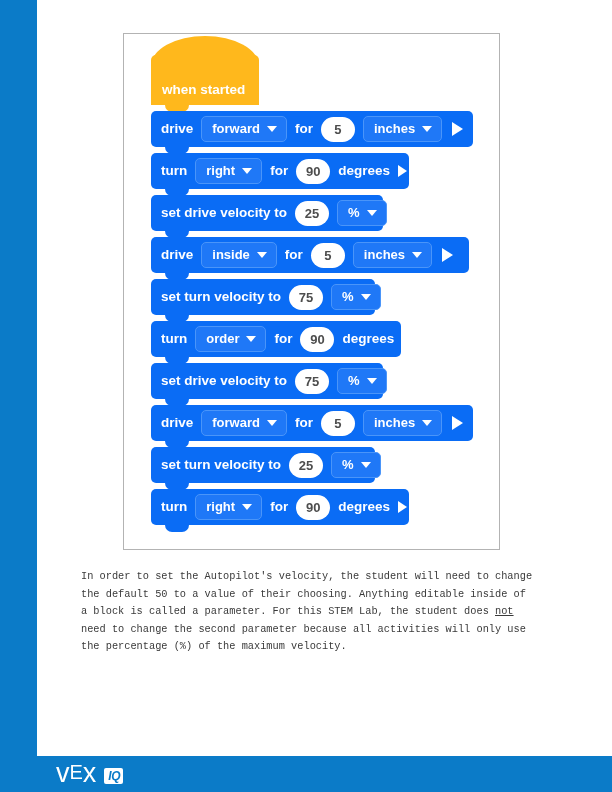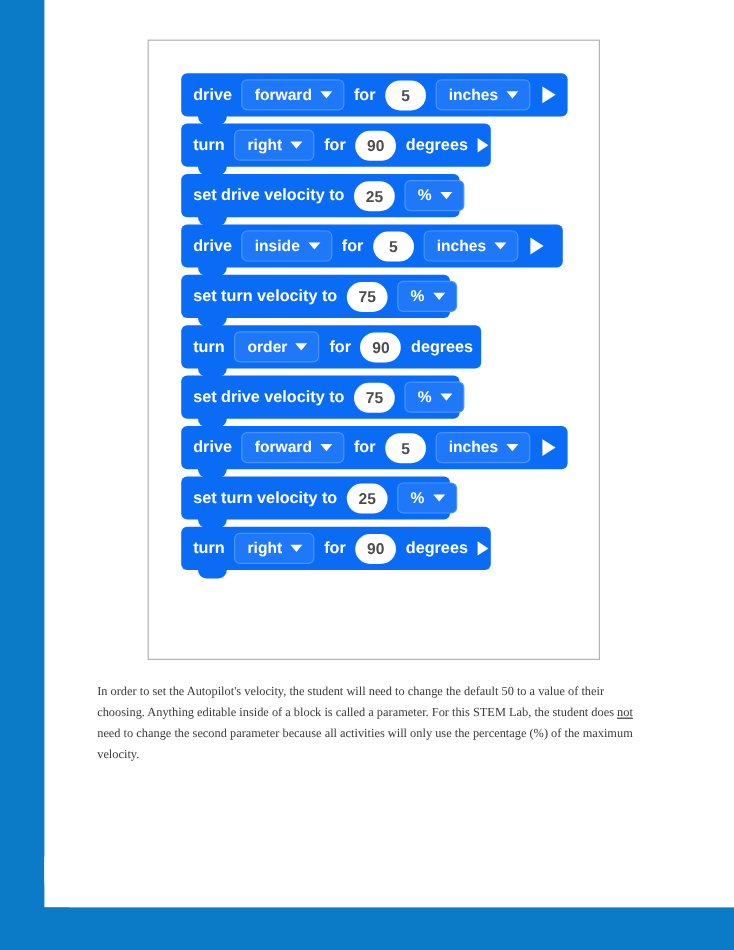--- a/index.html
+++ b/index.html
@@ -237,38 +237,47 @@
 
   
   .caption {
     position: absolute;
     left: 81px;
     top: 558px;
     width: 456px;
     color: #3a3a3a;
     font-size: 10.3px;
     line-height: 17.5px;
-    font-family: Liberation Serif, serif;
+    font-family: Liberation Mono, monospace;
     text-align: left;
   }
   .caption u { text-decoration: underline; }
 </style>
 </head>
 <body>
 
 <div id="page-root">
 
   <div class="left-band"></div>
   <div class="bottom-band"></div>
   <div class="corner-mask"></div>
 
+  <div class="logo">
+    <span class="logo-word"><span>v</span><span class="e">E</span><span>x</span></span>
+    <span class="logo-iq">IQ</span>
+  </div>
 
   <div class="figure-box">
     <div class="stack">
 
+      <div class="hat">
+        <div class="hat-dome"></div>
+        <div class="hat-label">when started</div>
+        <div class="hat-nub"></div>
+      </div>
 
       <div id="blocks-host">
           <div class="blk" style="width: 322px;">
             <span class="blk-text">drive</span>
             <div class="dropdown">
               <span class="dd-label">forward</span>
               <span class="caret"></span>
             </div>
             <span class="blk-text">for</span>
             <div class="oval">5</div>

